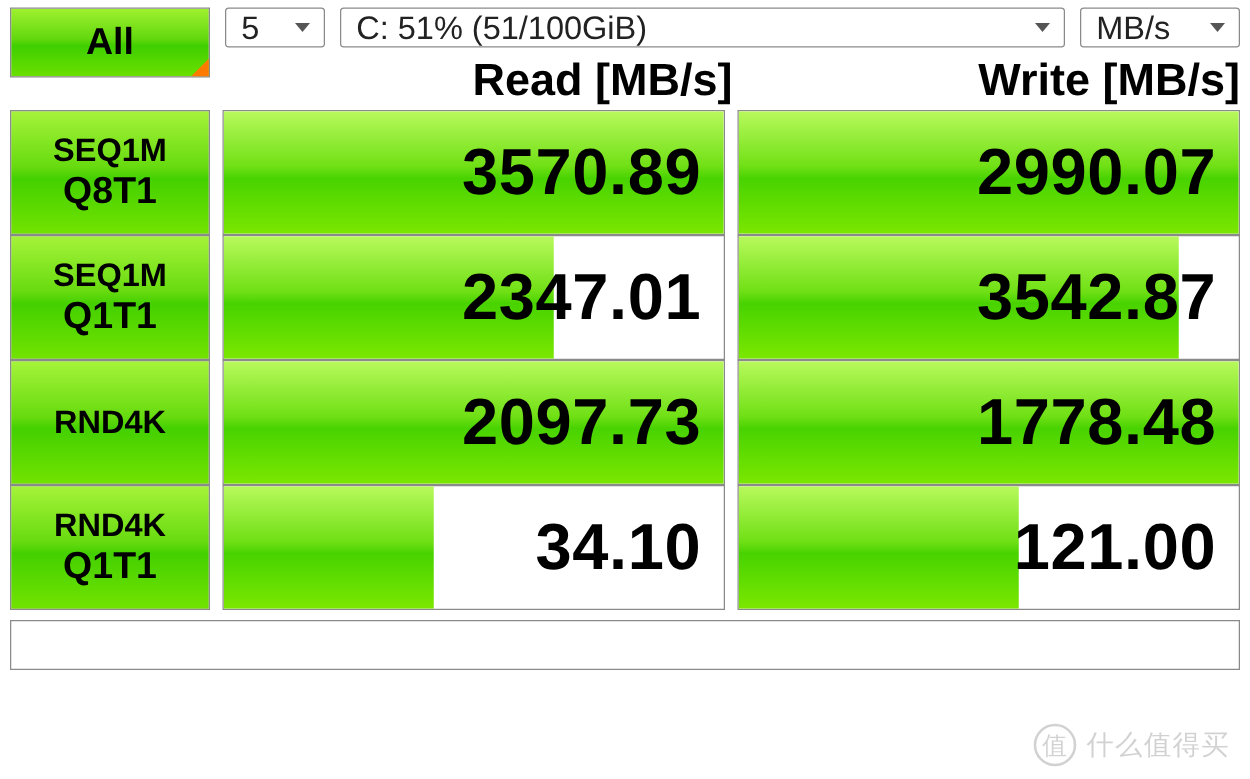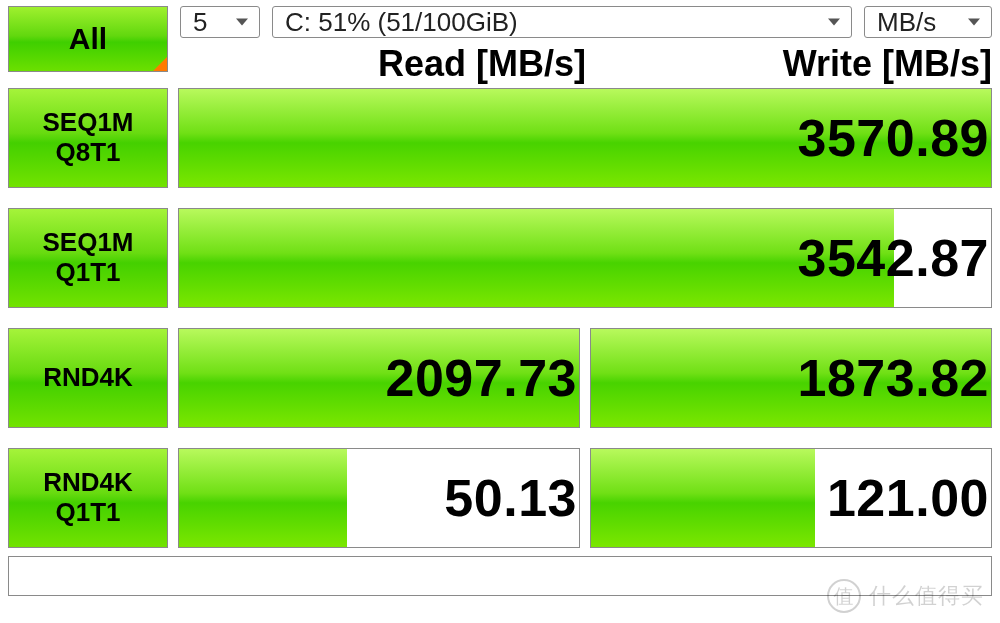--- a/index.html
+++ b/index.html
@@ -22,21 +22,21 @@
   
   .topbar {
     display: flex;
     gap: 12px;
     align-items: stretch;
     height: 32px;
   }
 
   .all-btn {
     width: 160px;
-    height: 66px;               
+    height: 56px;               
     margin-bottom: -40px;       
     border: 1px solid #8a8a8a;
     background: linear-gradient(to bottom, #9ff02e 0%, #62d80e 45%, #3fcf00 55%, #6be000 100%);
     display: flex;
     align-items: center;
     justify-content: center;
     font-size: 30px;
     font-weight: 700;
     color: #000;
     position: relative;
@@ -88,58 +88,58 @@
   .headers .spacer { flex: 0 0 172px; } 
   .col-header {
     flex: 1 1 0;
     text-align: right;
     font-weight: 700;
     font-size: 36px;
     color: #000;
   }
 
   
-  .rows { display: flex; flex-direction: column; gap: 20px; margin-top: 2px; }
+  .rows { display: flex; flex-direction: column; gap: 0; margin-top: 2px; }
   .row  { display: flex; gap: 10px; height: 100px; }
 
   .test-btn {
     flex: 0 0 160px;
     border: 1px solid #8a8a8a;
     background: linear-gradient(to bottom, #a5f33a 0%, #68db10 45%, #44d000 55%, #72e300 100%);
     display: flex;
     flex-direction: column;
     align-items: center;
     justify-content: center;
     font-size: 26px;
     font-weight: 700;
     color: #000;
     line-height: 1.15;
     cursor: pointer;
   }
-  .test-btn .line2 { font-size: 26px; }
+  .test-btn .line2 { font-size: 30px; }
 
   .cell {
     flex: 1 1 0;
     position: relative;
     border: 1px solid #8a8a8a;
     background: #fff;
     overflow: hidden;
   }
   .cell .bar {
     position: absolute;
     left: 0; top: 0; bottom: 0;
     background: linear-gradient(to bottom, #b8f95c 0%, #70e015 45%, #48d300 55%, #7be700 100%);
   }
   .cell .value {
     position: absolute;
     inset: 0;
     display: flex;
     align-items: center;
     justify-content: flex-end;
-    padding-right: 2px;
+    padding-right: 18px;
     font-size: 52px;
     font-weight: 700;
     color: #000;
     letter-spacing: 0.5px;
   }
 
   
   .footer-strip {
     margin-top: 8px;
     height: 40px;
@@ -217,55 +217,63 @@
 
     <div class="row">
       <div class="test-btn">
         <span>SEQ1M</span>
         <span class="line2">Q8T1</span>
       </div>
       <div class="cell">
         <div class="bar" style="width:100%;"></div>
         <div class="value">3570.89</div>
       </div>
+      <div class="cell">
+        <div class="bar" style="width:100%;"></div>
+        <div class="value">2990.07</div>
+      </div>
     </div>
 
     <div class="row">
       <div class="test-btn">
         <span>SEQ1M</span>
         <span class="line2">Q1T1</span>
       </div>
       <div class="cell">
+        <div class="bar" style="width:66%;"></div>
+        <div class="value">2347.01</div>
+      </div>
+      <div class="cell">
         <div class="bar" style="width:88%;"></div>
         <div class="value">3542.87</div>
       </div>
     </div>
 
     <div class="row">
       <div class="test-btn">
         <span>RND4K</span>
       </div>
       <div class="cell">
         <div class="bar" style="width:100%;"></div>
         <div class="value">2097.73</div>
       </div>
       <div class="cell">
         <div class="bar" style="width:100%;"></div>
-        <div class="value">1873.82</div>
+        <div class="value">1778.48</div>
       </div>
     </div>
 
     <div class="row">
       <div class="test-btn">
         <span>RND4K</span>
         <span class="line2">Q1T1</span>
       </div>
       <div class="cell">
         <div class="bar" style="width:42%;"></div>
-        <div class="value">50.13</div>
+        <div class="value">34.10</div>
       </div>
       <div class="cell">
         <div class="bar" style="width:56%;"></div>
         <div class="value">121.00</div>
       </div>
     </div>
 
   </div>
 
   <div class="footer-strip"></div>

